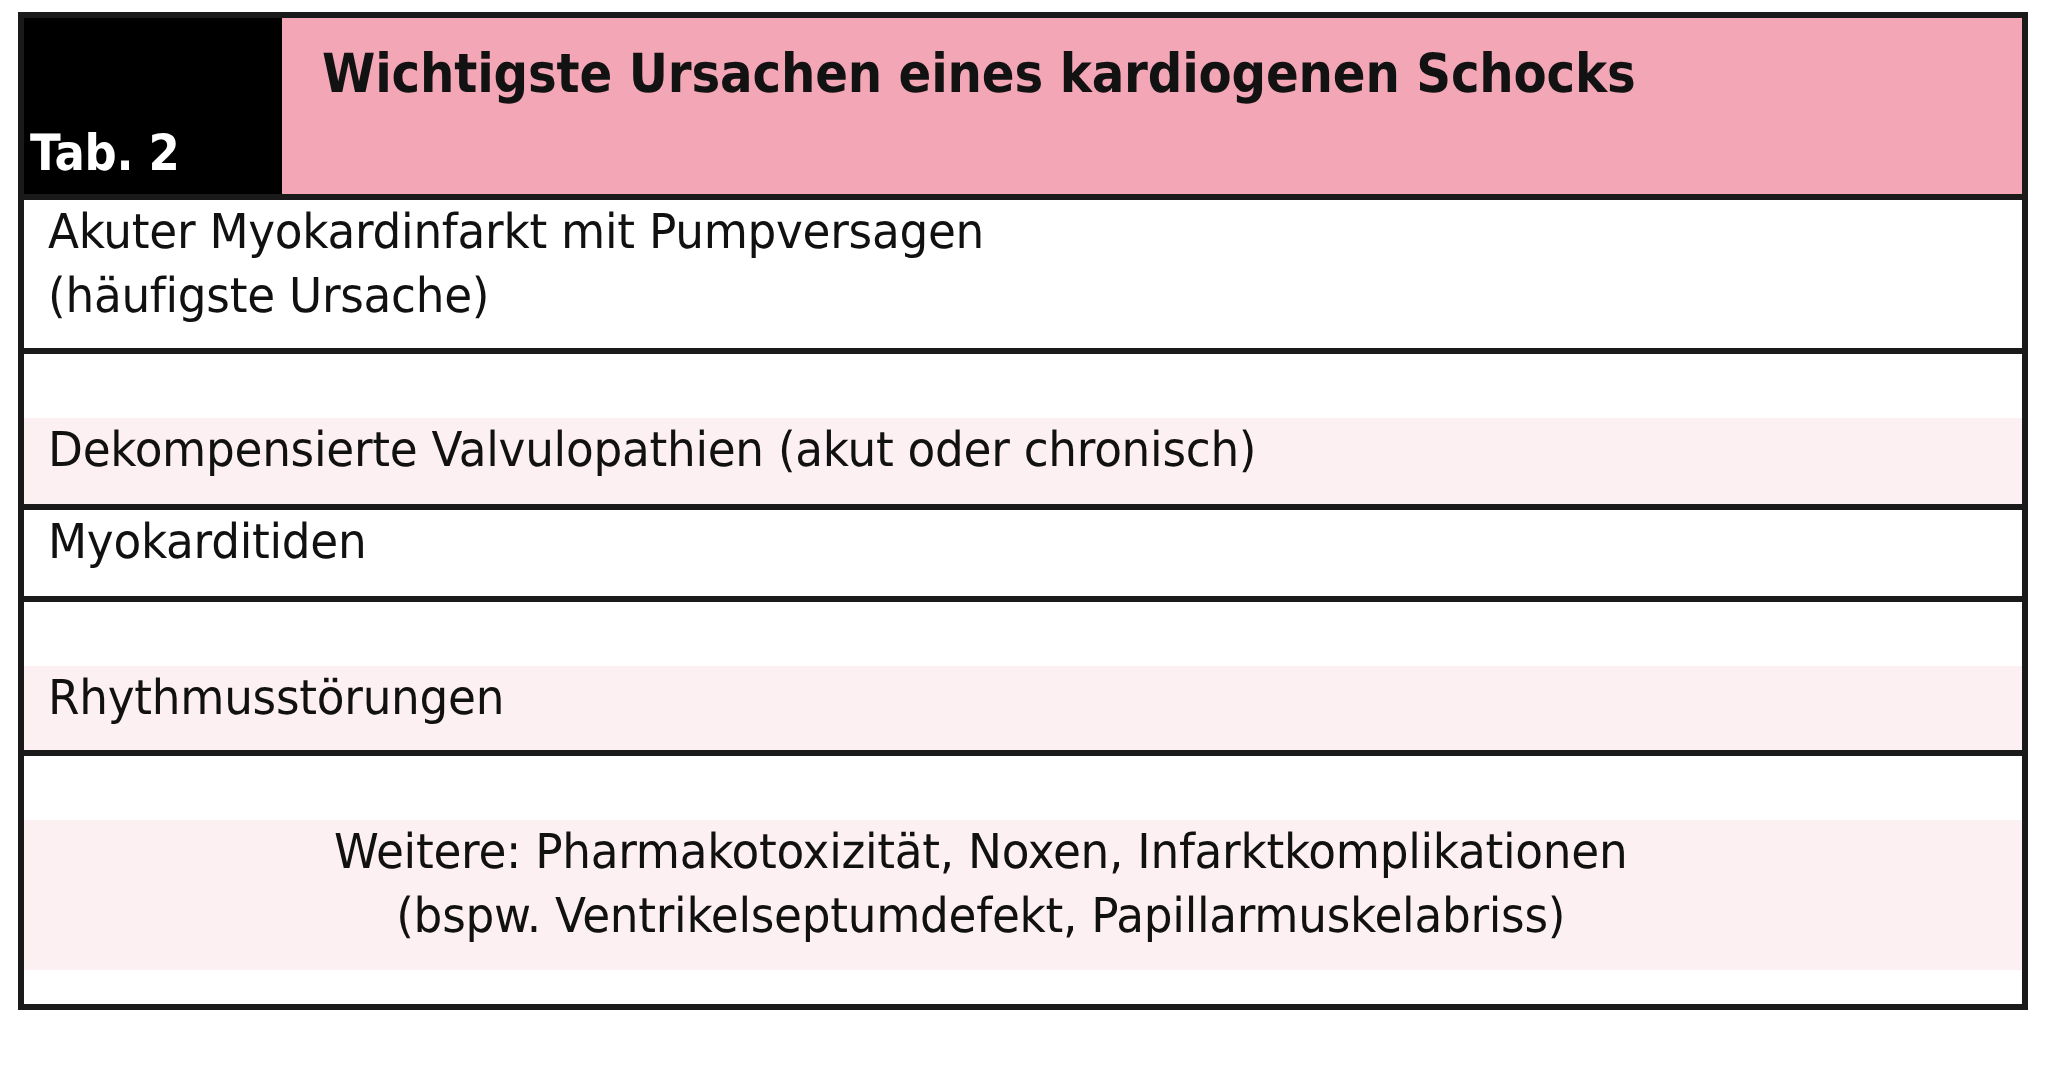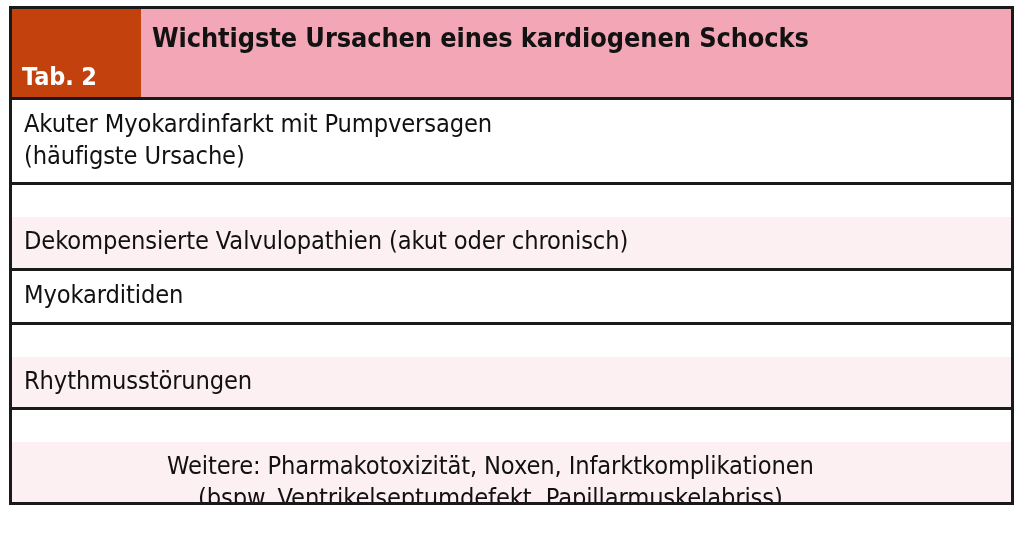--- a/index.html
+++ b/index.html
@@ -32,45 +32,45 @@
     display: flex;
     align-items: stretch;
     height: 91px;
     background: #f3a6b6;
     border-bottom: 3px solid #1a1a1a;
     box-sizing: border-box;
   }
 
   .tab-badge {
     flex: 0 0 129px;
-    background: #c2410c;
+    background: #000000;
     display: flex;
     align-items: flex-end;
     box-sizing: border-box;
-    padding: 0 0 8px 10px;
+    padding: 0 0 8px 3px;
   }
 
   .tab-badge-label {
     color: #ffffff;
     font-family: "DejaVu Sans", "Liberation Sans", sans-serif;
     font-weight: bold;
     font-size: 25px;
     line-height: 1;
     letter-spacing: -0.2px;
     transform: scaleX(0.90);
     transform-origin: left bottom;
     white-space: nowrap;
   }
 
   .header-title-wrap {
     flex: 1 1 auto;
     display: flex;
     align-items: flex-start;
     box-sizing: border-box;
-    padding: 15px 0 0 11px;
+    padding: 15px 0 0 20px;
     text-align: right;
   }
 
   .header-title {
     color: #121212;
     font-family: "DejaVu Sans", "Liberation Sans", sans-serif;
     font-weight: bold;
     font-size: 27px;
     line-height: 1.05;
     letter-spacing: -0.1px;
@@ -80,21 +80,21 @@
   }
 
   
   .table-body {
     display: block;
   }
 
   .table-row {
     box-sizing: border-box;
     border-bottom: 3px solid #1a1a1a;
-    padding: 9px 0 10px 12px;
+    padding: 1px 0 10px 12px;
     background: #ffffff;
   }
   .table-row.alt {
     background: #fdf0f2;
     margin-top: 32px;
   }
   .table-row.last {
     border-bottom: none;
     text-align: center;
   }

